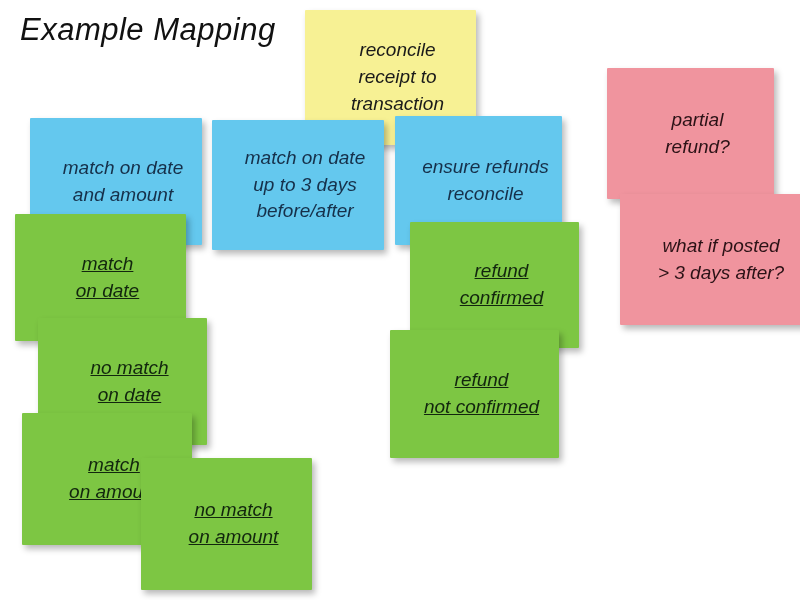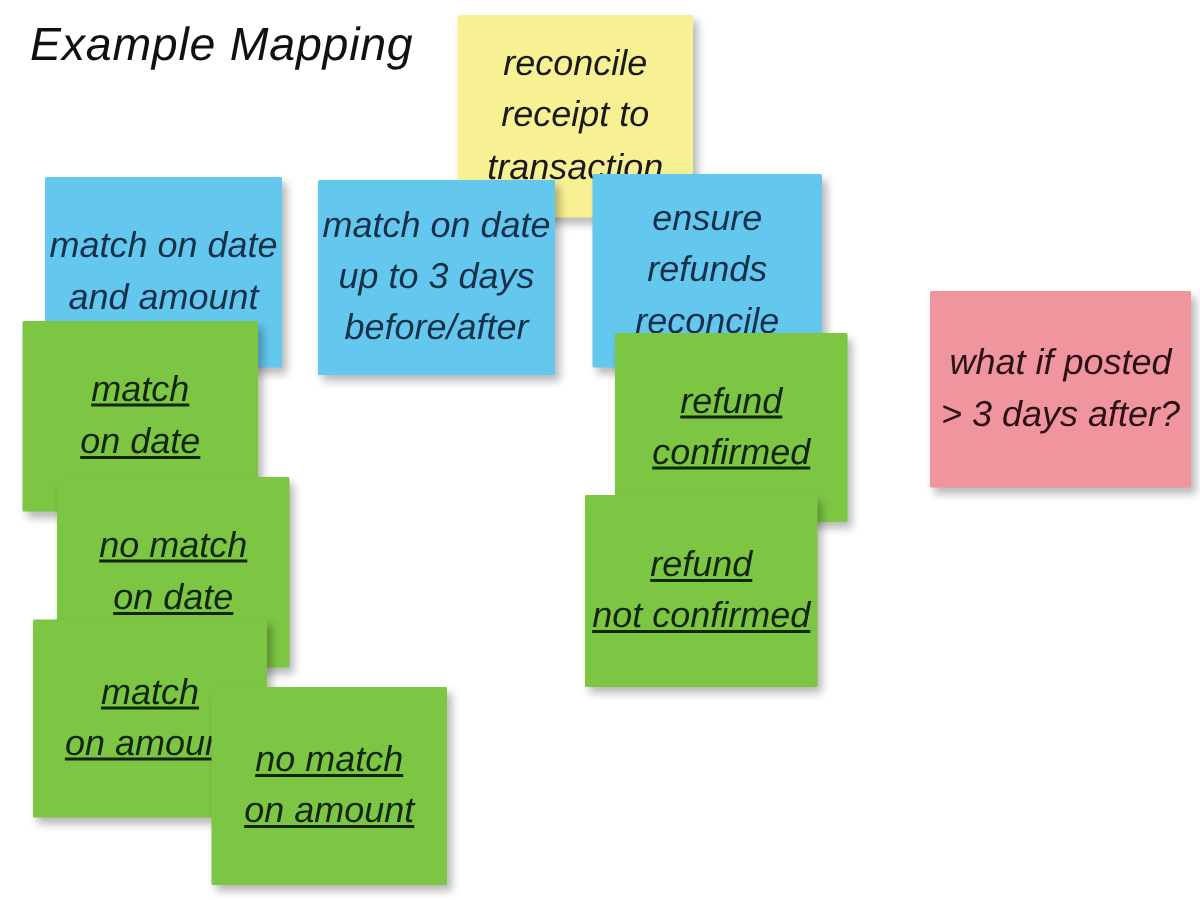--- a/index.html
+++ b/index.html
@@ -26,26 +26,27 @@
     letter-spacing: 0.5px;
     white-space: nowrap;
   }
   .note {
     position: absolute;
     display: flex;
     align-items: center;
     justify-content: center;
     text-align: center;
     font-style: italic;
-    font-size: 24px;
+    font-size: 19px;
     line-height: 1.42;
     color: #1a1a1a;
     white-space: pre-line;
     border-radius: 1px;
     box-shadow: 3px 4px 6px rgba(0,0,0,0.28);
+    padding-left: 14px;
   }
   .yellow { background: #f7f194; }
   .blue   { background: #64c8ee; color: #16304a; }
   .green  { background: #7dc643; color: #12260e; text-decoration: underline; }
   .pink   { background: #f0949e; color: #2b1216; }
 
   #n-reconcile { left: 305px; top: 10px;  width: 157px; height: 135px; z-index: 1; }
   #n-blue1     { left: 30px;  top: 118px; width: 158px; height: 127px; z-index: 2; }
   #n-blue2     { left: 212px; top: 120px; width: 158px; height: 130px; z-index: 2; }
   #n-blue3     { left: 395px; top: 116px; width: 153px; height: 129px; z-index: 2; }
@@ -72,20 +73,22 @@
   <div id="n-blue1" class="note blue">match on date
 and amount</div>
 
   <div id="n-blue2" class="note blue">match on date
 up to 3 days
 before/after</div>
 
   <div id="n-blue3" class="note blue">ensure refunds
 reconcile</div>
 
+  <div id="n-pink1" class="note pink">partial
+refund?</div>
 
   <div id="n-pink2" class="note pink">what if posted
 &gt; 3 days after?</div>
 
   <div id="n-green1" class="note green">match
 on date</div>
 
   <div id="n-green2" class="note green">no match
 on date</div>
 

